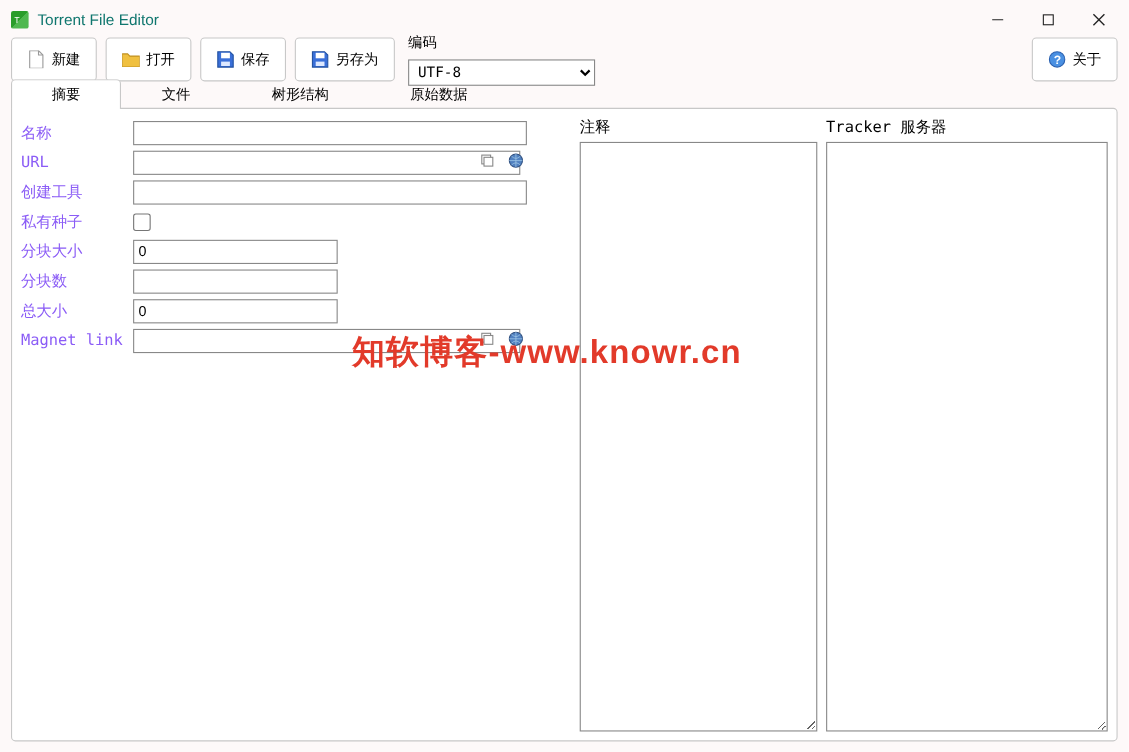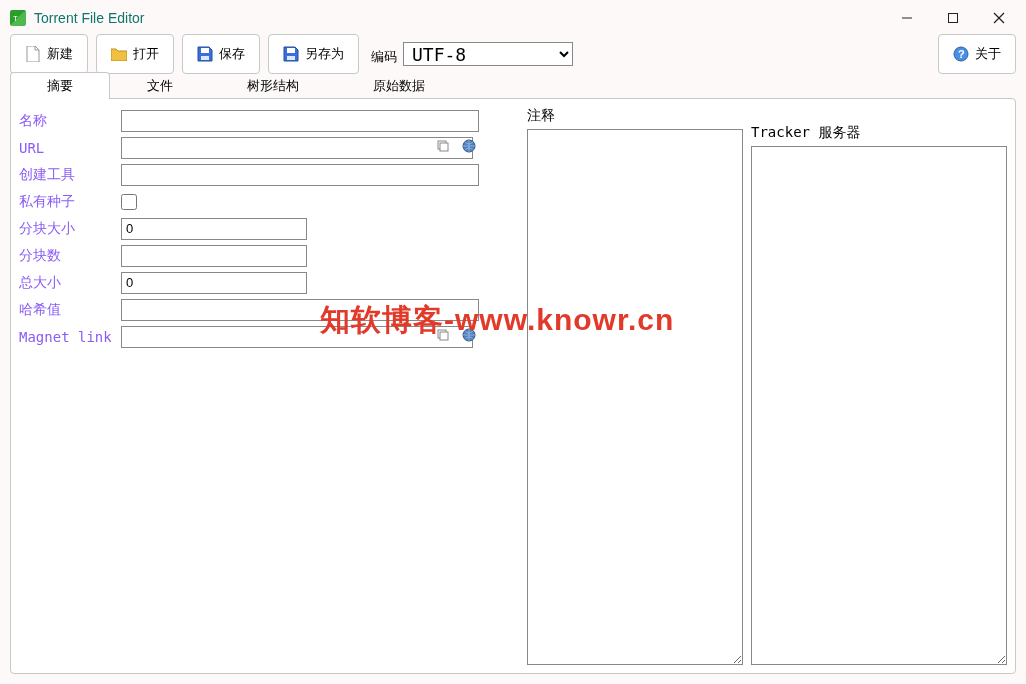--- a/index.html
+++ b/index.html
@@ -5,39 +5,39 @@
 * { box-sizing: border-box; margin: 0; padding: 0; }
 body { font-family: "Microsoft YaHei", sans-serif; font-size: 13px; background: #fdf9f9; width: 1026px; height: 684px; overflow: hidden; }
 .titlebar { height: 36px; display: flex; align-items: center; padding: 0 4px 0 10px; background: #fdf9f9; }
 .app-icon { width: 16px; height: 16px; background: linear-gradient(135deg, #2a9d2a 50%, #4fb84f 50%); margin-right: 8px; border-radius: 2px; display:flex; align-items:center; justify-content:center; }
 .app-title { flex: 1; font-size: 14px; color: #0f766e; }
 .win-controls { display: flex; }
 .win-btn { width: 46px; height: 32px; display: flex; align-items: center; justify-content: center; cursor: pointer; }
 .toolbar { height: 36px; display: flex; align-items: center; padding: 4px 10px; gap: 8px; }
 .tbtn { height: 40px; padding: 0 14px; display: flex; align-items: center; gap: 6px; border: 1px solid #c8c8c8; border-radius: 4px; background: #fff; cursor: pointer; font-size: 13px; }
 .tbtn .ico { width: 16px; height: 16px; display: inline-flex; align-items: center; justify-content: center; }
-.enc-wrap { display: flex; align-items: flex-end; gap: 6px; margin-left: 4px; }
-.enc-select { height: 24px; width: 170px; padding: 0 4px; border: 1px solid #888; background: #fff; font-family: monospace; font-size: 18px; }
+.enc-wrap { display: flex; align-items: flex-start; gap: 6px; margin-left: 4px; flex-direction: column; }
+.enc-select { height: 24px; width: 170px; padding: 0 4px; border: 1px solid #888; background: #fff; font-family: monospace; font-size: 13px; }
 .spacer { flex: 1; }
 .tabbar { display: flex; align-items: flex-end; padding: 0 10px; height: 26px; }
 .tab { padding: 4px 36px; font-size: 13px; cursor: pointer; border: 1px solid transparent; border-bottom: none; position: relative; top: 1px; background: transparent; }
 .tab.active { border-color: #c8c8c8; background: #fff; border-radius: 4px 4px 0 0; }
 .content { border: 1px solid #c8c8c8; margin: 0 10px 10px 10px; height: 576px; background: #fff; padding: 8px; display: flex; gap: 8px; border-radius: 0 4px 4px 4px; }
 .left-col { width: 460px; }
 .row { display: flex; align-items: center; height: 27px; gap: 4px; }
 .row label { width: 98px; font-family: monospace; font-size: 14px; color: #8b5cf6; flex-shrink: 0; }
 .row .field { flex: 1; height: 22px; border: 1px solid #888; background: #fff; padding: 0 4px; font-size: 13px; }
 .row .field.short { flex: 0 0 86px; }
 .row .field.med { flex: 0 0 172px; }
 .row .ibtn { width: 20px; height: 20px; border: none; background: transparent; cursor: pointer; display: flex; align-items: center; justify-content: center; margin-left: -24px; }
 .row .ibtn2 { margin-left: 2px; }
 .ck { width: 16px; height: 16px; }
 .mid-col, .right-col { display: flex; flex-direction: column; }
 .mid-col { width: 256px; padding-left: 40px; }
-.right-col { flex: 1; margin-top: 17px; }
+.right-col { flex: 1; }
 .col-head { font-family: monospace; font-size: 14px; height: 22px; }
 .bigbox { flex: 1; border: 1px solid #888; background: #fff; }
 .watermark { position: absolute; top: 300px; left: 320px; font-size: 30px; font-weight: bold; color: #e23a2a; pointer-events: none; letter-spacing: 1px; }
 .mono { font-family: monospace; }
 </style>
 </head>
 <body>
 
 <div class="titlebar">
   <div class="app-icon">
@@ -165,24 +165,20 @@
     </div>
     <div class="row">
       <label class="mono">分块数</label>
       <input class="field short" value="" style="">
     </div>
     <div class="row">
       <label class="mono">总大小</label>
       <input class="field short" value="0" style="">
     </div>
     <div class="row">
-      <label class="mono">哈希值</label>
-      <input class="field" value="" style="">
-    </div>
-    <div class="row">
       <label class="mono">Magnet link</label>
       <input class="field" style="padding-right: 44px;" value="">
       <button class="ibtn" style="margin-left:-44px">
           <span><svg width="14" height="14" viewBox="0 0 14 14">
               <rect x="2" y="2" width="8" height="8" fill="none" stroke="#888"></rect>
               <rect x="4" y="4" width="8" height="8" fill="#fff" stroke="#888"></rect>
             </svg></span>
         </button>
       <button class="ibtn ibtn2">
           <span><svg width="14" height="14" viewBox="0 0 14 14">

